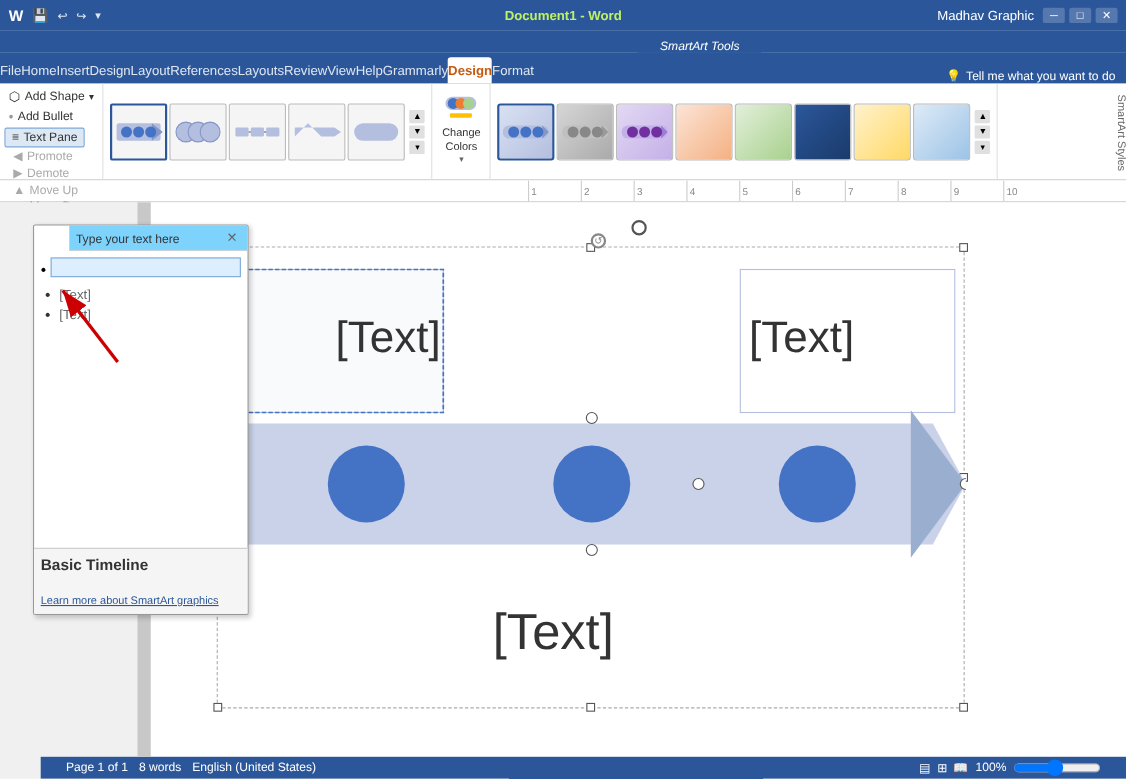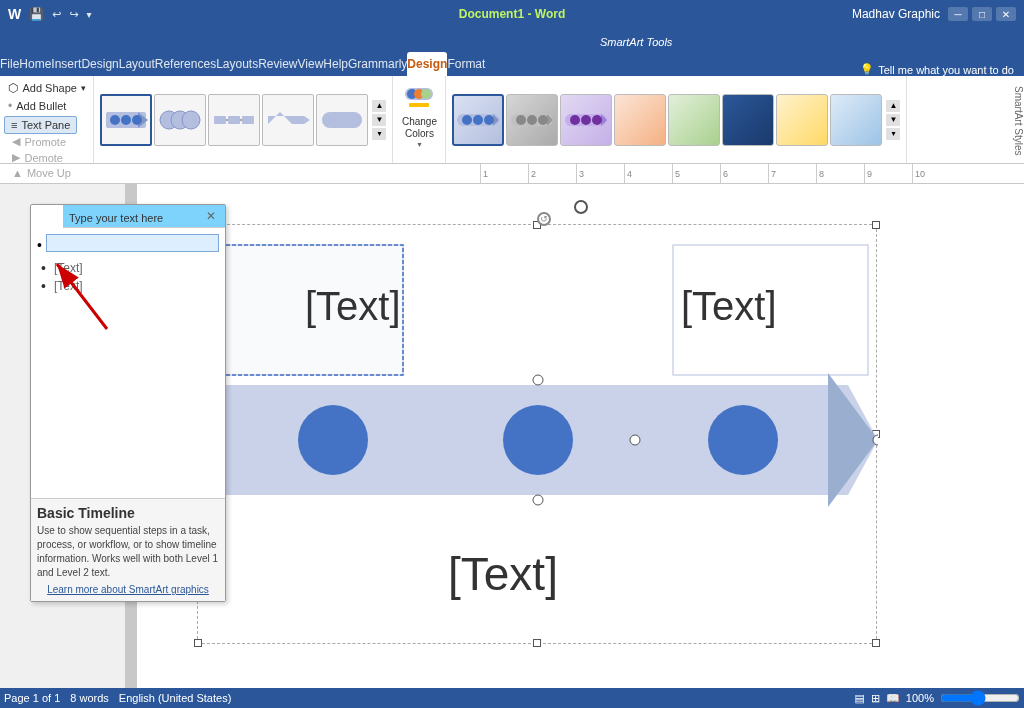--- a/index.html
+++ b/index.html
@@ -543,24 +543,21 @@
           <span style="margin-right:4px; font-size:14px;">•</span>
           <span style="font-size:12px; color:#666;">[Text]</span>
         </div>
         <div class="text-pane-item">
           <span style="margin-right:4px; font-size:14px;">•</span>
           <span style="font-size:12px; color:#666;">[Text]</span>
         </div>
       </div>
       <div class="text-pane-info">
         <div class="text-pane-info-title">Basic Timeline</div>
-        <div class="text-pane-info-body">
-          <span>Use to show sequential steps in a task, process, or workflow, or to show timeline information. Works well with both Level 1 and Level 2 text.</span>
-        </div>
-        <div class="text-pane-info-link" style="margin-top:4px; display:block;text-align:center;">Learn more about SmartArt graphics</div>
+        <div class="text-pane-info-link" style="margin-top:20px; display:block;">Learn more about SmartArt graphics</div>
       </div>
     </div>
   </div>
 
   <div style="width:12px; background:#c8c8c8; display:flex; align-items:center; justify-content:center; cursor:pointer; flex-shrink:0; z-index:5;">
     <span style="font-size:9px; color:#555;">◀</span>
   </div>
 
   <div class="canvas-area">
 
@@ -606,21 +603,21 @@
         <text x="250" y="365" font-size="46" font-weight="300" fill="#333" font-family="Segoe UI, Arial">[Text]</text>
       </svg>
     </div>
 
     <div style="position:absolute; left:400px; top:28px; width:14px; height:14px; border:2px solid #888; border-radius:50%; background:white; display:flex; align-items:center; justify-content:center;">
       <span style="font-size:9px; color:#888;">↺</span>
     </div>
   </div>
 </div>
 
-<div class="status-bar" style="position:relative; background:#2b579a; color:white; height:20px; display:flex; align-items:center; padding:0 4px; font-size:11px; gap:10px;">
+<div class="status-bar" style="position:relative; background:#2b579a; color:white; height:20px; display:flex; align-items:center; padding:0 23px; font-size:11px; gap:10px;margin-left:37px;">
   <span>Page 1 of 1</span>
   <span>8 words</span>
   <span>English (United States)</span>
   <div style="margin-left:auto; display:flex; align-items:center; gap:6px;">
     <span style="cursor:pointer;">▤</span>
     <span style="cursor:pointer;">⊞</span>
     <span style="cursor:pointer;">📖</span>
     <span>100%</span>
     <input type="range" min="10" max="200" value="100" style="width: 80px; height: 12px;">
   </div>

